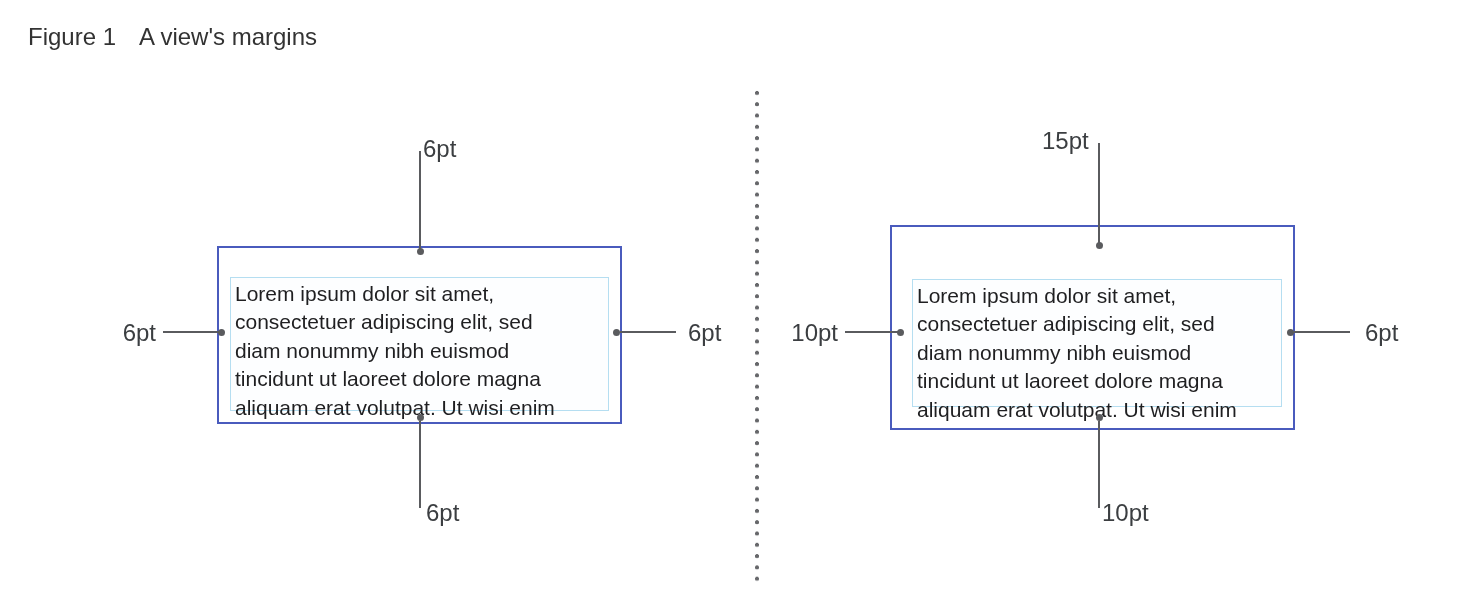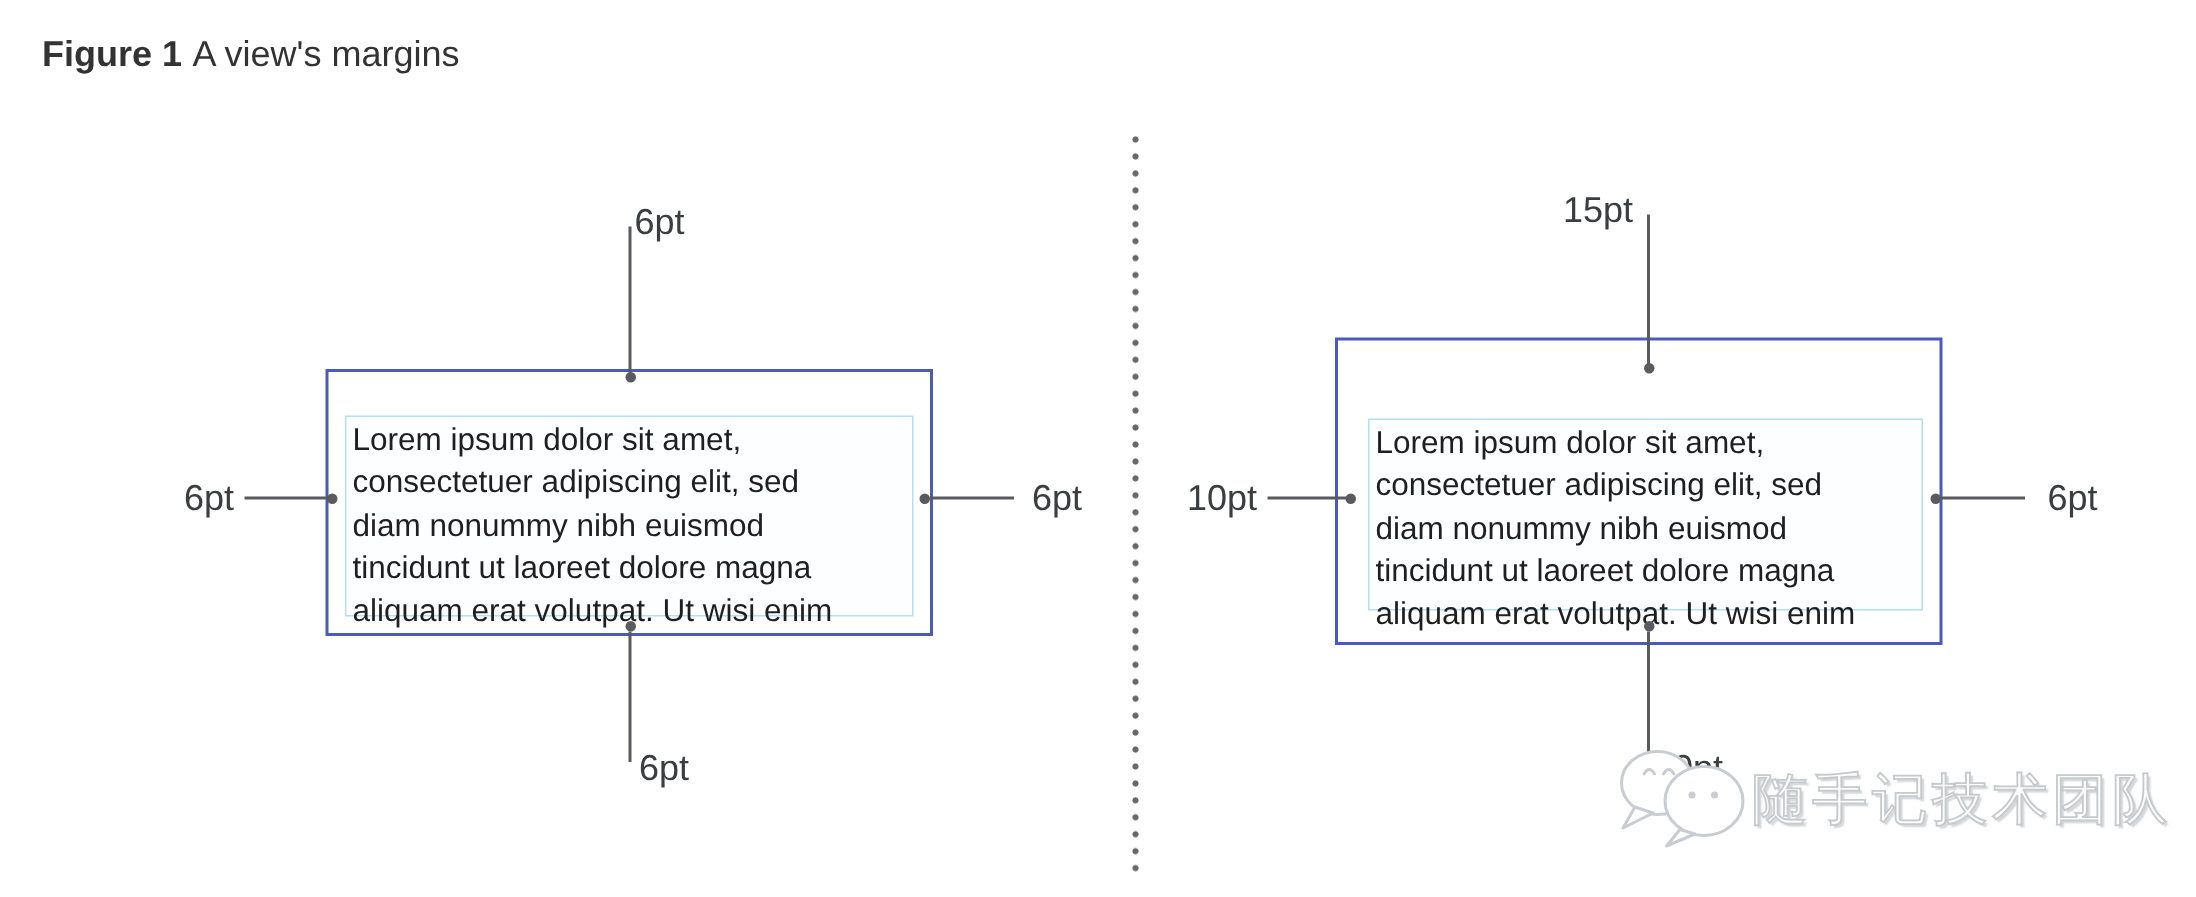--- a/index.html
+++ b/index.html
@@ -17,22 +17,22 @@
     position:relative;
     width:1464px;height:598px;
     background:#ffffff;
     overflow:hidden;
     font-family:"Liberation Sans","DejaVu Sans",sans-serif;
   }
   .figure-title{
     position:absolute;left:28px;top:21px;
     font-size:24px;line-height:32px;color:var(--title-text);
   }
-  .figure-title .label{font-weight:700;}
-  .figure-title .caption{font-weight:400;margin-left:7px;}
+  .figure-title .label{font-weight:400;}
+  .figure-title .caption{font-weight:400;margin-left:23px;}
 
   .divider{
     position:absolute;left:754px;top:90px;width:6px;height:496px;
     background-image:radial-gradient(circle at 3px 3px, #67686b 1.8px, rgba(0,0,0,0) 2.3px);
     background-size:6px 11.3px;
     background-repeat:repeat-y;
   }
 
   .view-box{
     position:absolute;
@@ -155,29 +155,14 @@
 
     <div class="callout-dot" style="left:1287px;top:329px;"></div>
     <div class="callout-line h" style="left:1294px;top:331px;width:56px;"></div>
     <span class="callout-label" style="left:1365px;top:321px;">6pt</span>
 
     <div class="callout-dot" style="left:1096px;top:414px;"></div>
     <div class="callout-line v" style="left:1098px;top:421px;height:87px;"></div>
     <span class="callout-label" style="left:1102px;top:501px;">10pt</span>
   </div>
 
-  <div class="watermark">
-    <svg width="92" height="70" viewBox="0 0 92 70">
-
-      <ellipse cx="27" cy="26" rx="24" ry="21" fill="#ffffff" stroke="#c9cdd1" stroke-width="2"></ellipse>
-      <path d="M 12 42 L 4 56 L 24 46 Z" fill="#ffffff" stroke="#c9cdd1" stroke-width="2" stroke-linejoin="round"></path>
-      <path d="M 18 20 q 3.5 -6 7 0" fill="none" stroke="#c9cdd1" stroke-width="2" stroke-linecap="round"></path>
-      <path d="M 31 20 q 3.5 -6 7 0" fill="none" stroke="#c9cdd1" stroke-width="2" stroke-linecap="round"></path>
-
-      <ellipse cx="58" cy="38" rx="26" ry="23" fill="#ffffff" stroke="#c9cdd1" stroke-width="2"></ellipse>
-      <path d="M 42 57 L 33 68 L 52 60 Z" fill="#ffffff" stroke="#c9cdd1" stroke-width="2" stroke-linejoin="round"></path>
-      <circle cx="50" cy="34" r="2.4" fill="#c9cdd1"></circle>
-      <circle cx="65" cy="34" r="2.4" fill="#c9cdd1"></circle>
-    </svg>
-    <span class="watermark-text">随手记技术团队</span>
-  </div>
 
 </div>
 
 </body></html>

